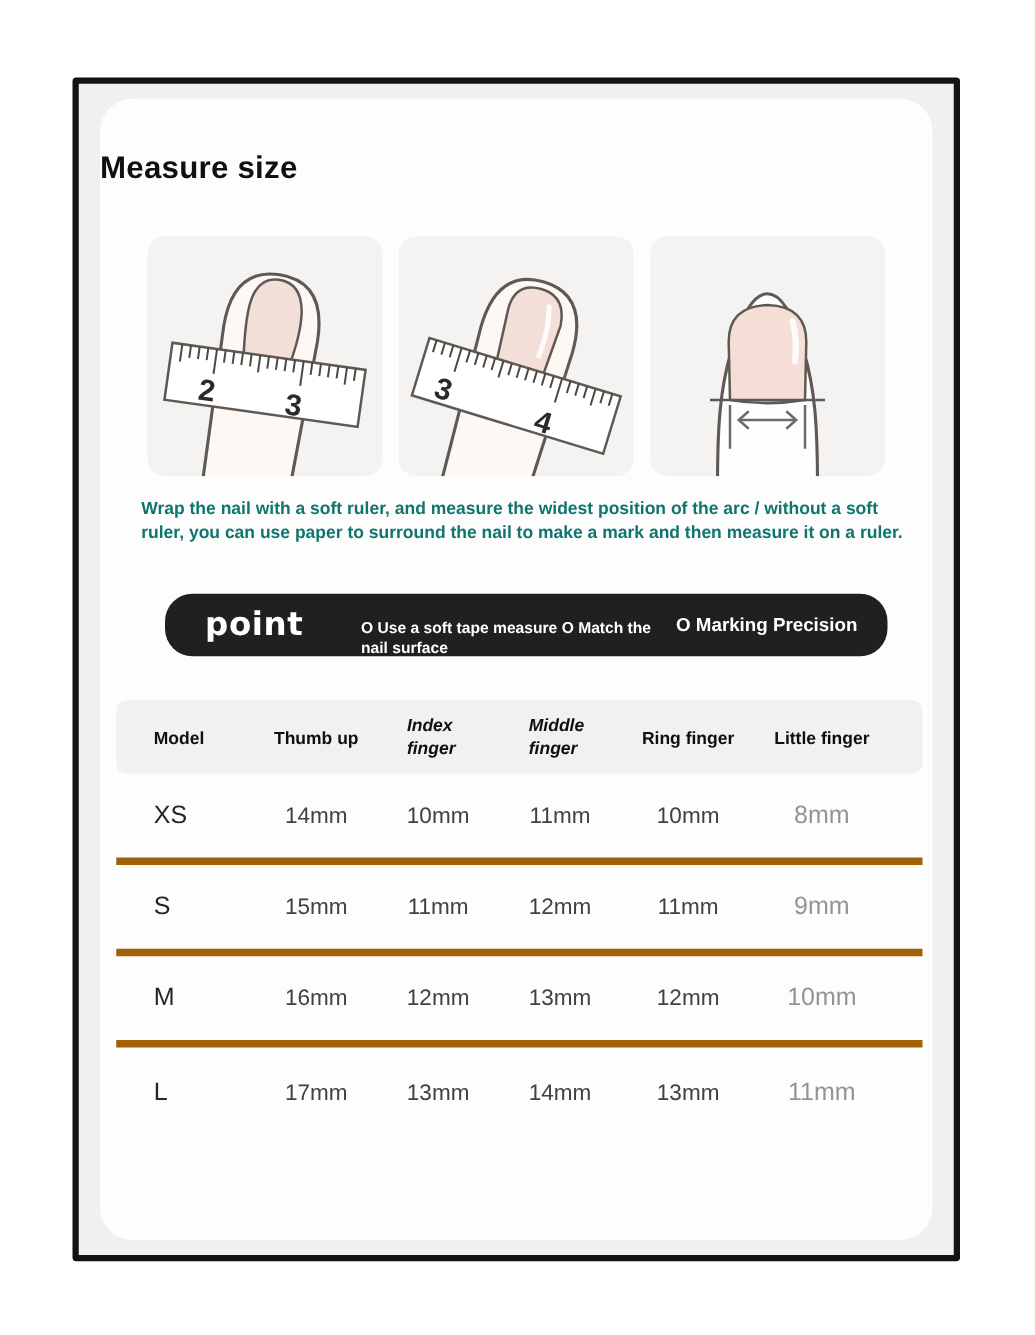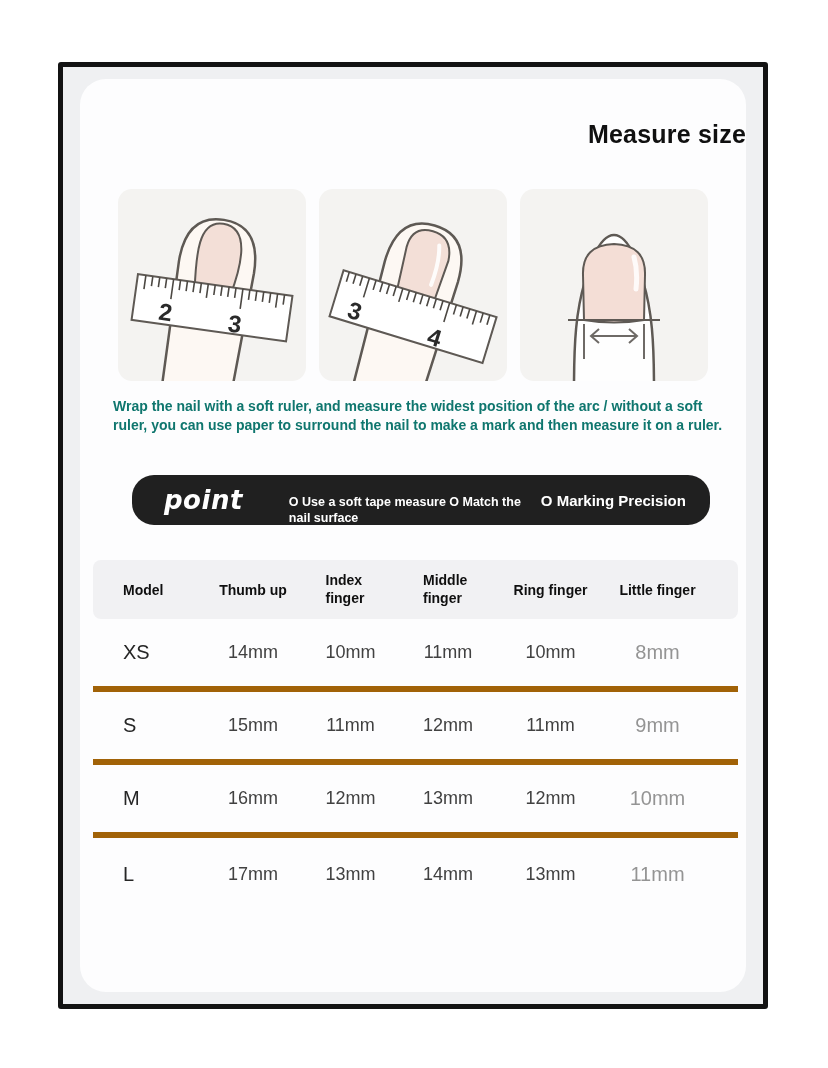--- a/index.html
+++ b/index.html
@@ -4,44 +4,44 @@
 <style>
   * { margin:0; padding:0; box-sizing:border-box; }
   html,body { width:828px; height:1068px; background:#ffffff; font-family:"Liberation Sans",sans-serif; }
   .stage { position:relative; width:828px; height:1068px; overflow:hidden; }
 
   .frame { position:absolute; left:58px; top:62px; width:710px; height:947px;
            border:5px solid #131313; border-radius:3px; background:#eff0f2; }
   .card-surface { position:absolute; left:17px; top:12px; right:17px; bottom:12px;
                   background:#fdfdfe; border-radius:26px; overflow:hidden; }
 
-  .title { margin-top:41px; text-align:right; font-size:25px; font-weight:bold; color:#101010; letter-spacing:.2px; }
+  .title { margin-top:41px; text-align:left; font-size:25px; font-weight:bold; color:#101010; letter-spacing:.2px; }
   .subtitle { margin-top:17px; text-align:center; font-size:15px; font-weight:bold; color:#141414; }
 
   .cards { margin-top:40px; display:flex; justify-content:center; gap:13px; height:192px; }
   .icard { width:188px; height:192px; background:#f4f3f1; border-radius:14px; overflow:hidden; }
   .icard svg { width:100%; height:100%; display:block; }
   .rn { font-family:"Liberation Sans",sans-serif; font-size:24px; font-weight:bold; fill:#2a2a2a; }
 
   .instructions { margin:16px 0 0 33px; width:625px; font-size:14px; font-weight:bold;
                   color:#0f766e; line-height:1.33; }
 
   .pill { margin:41px 0 0 52px; width:578px; height:50px; background:#202020; border-radius:22px;
           display:flex; align-items:center; padding:0 18px; color:#ffffff; }
-  .pill .point { font-size:26px; font-style:italic; font-weight:bold; letter-spacing:.5px;
+  .pill .point { font-size:26px; font-weight:bold; letter-spacing:.5px;
                  font-family:"DejaVu Sans",sans-serif; margin-left:14px; }
   .pill .tip1 { margin-left:46px; width:232px; font-size:12.5px; font-weight:bold; line-height:1.3;margin-top:20px; }
   .pill .tip2 { margin-left:20px; font-size:15px; font-weight:bold; white-space:nowrap; }
 
   .table-wrap { margin:35px 8px 0 13px; width:645px; }
   .trow { display:grid; grid-template-columns:110px 100px 95px 100px 105px 135px; align-items:center; }
   .thead { height:59px; background:#f1f1f3; border-radius:8px; }
   .th { font-size:14px; font-weight:bold; color:#0f0f0f; text-align:center; }
   .th.first { text-align:left; padding-left:30px; }
-  .th .wrap { display:inline-block; width:50px; text-align:left; line-height:1.25; }
+  .th .wrap { display:inline-block; width:50px; text-align:left; line-height:1.25;font-style:italic; }
   .th.last, .td.last { padding-right:26px; }
   .tbody-row { height:73px; border-bottom:6px solid #a16207; }
   .tbody-row:last-child { border-bottom:none; }
   .td { text-align:center; font-size:18px; color:#414141; }
   .td.model { text-align:left; padding-left:30px; font-size:20px; color:#262626; }
   .td.last { font-size:20px; color:#949494; }
 </style>
 </head>
 <body>
 

